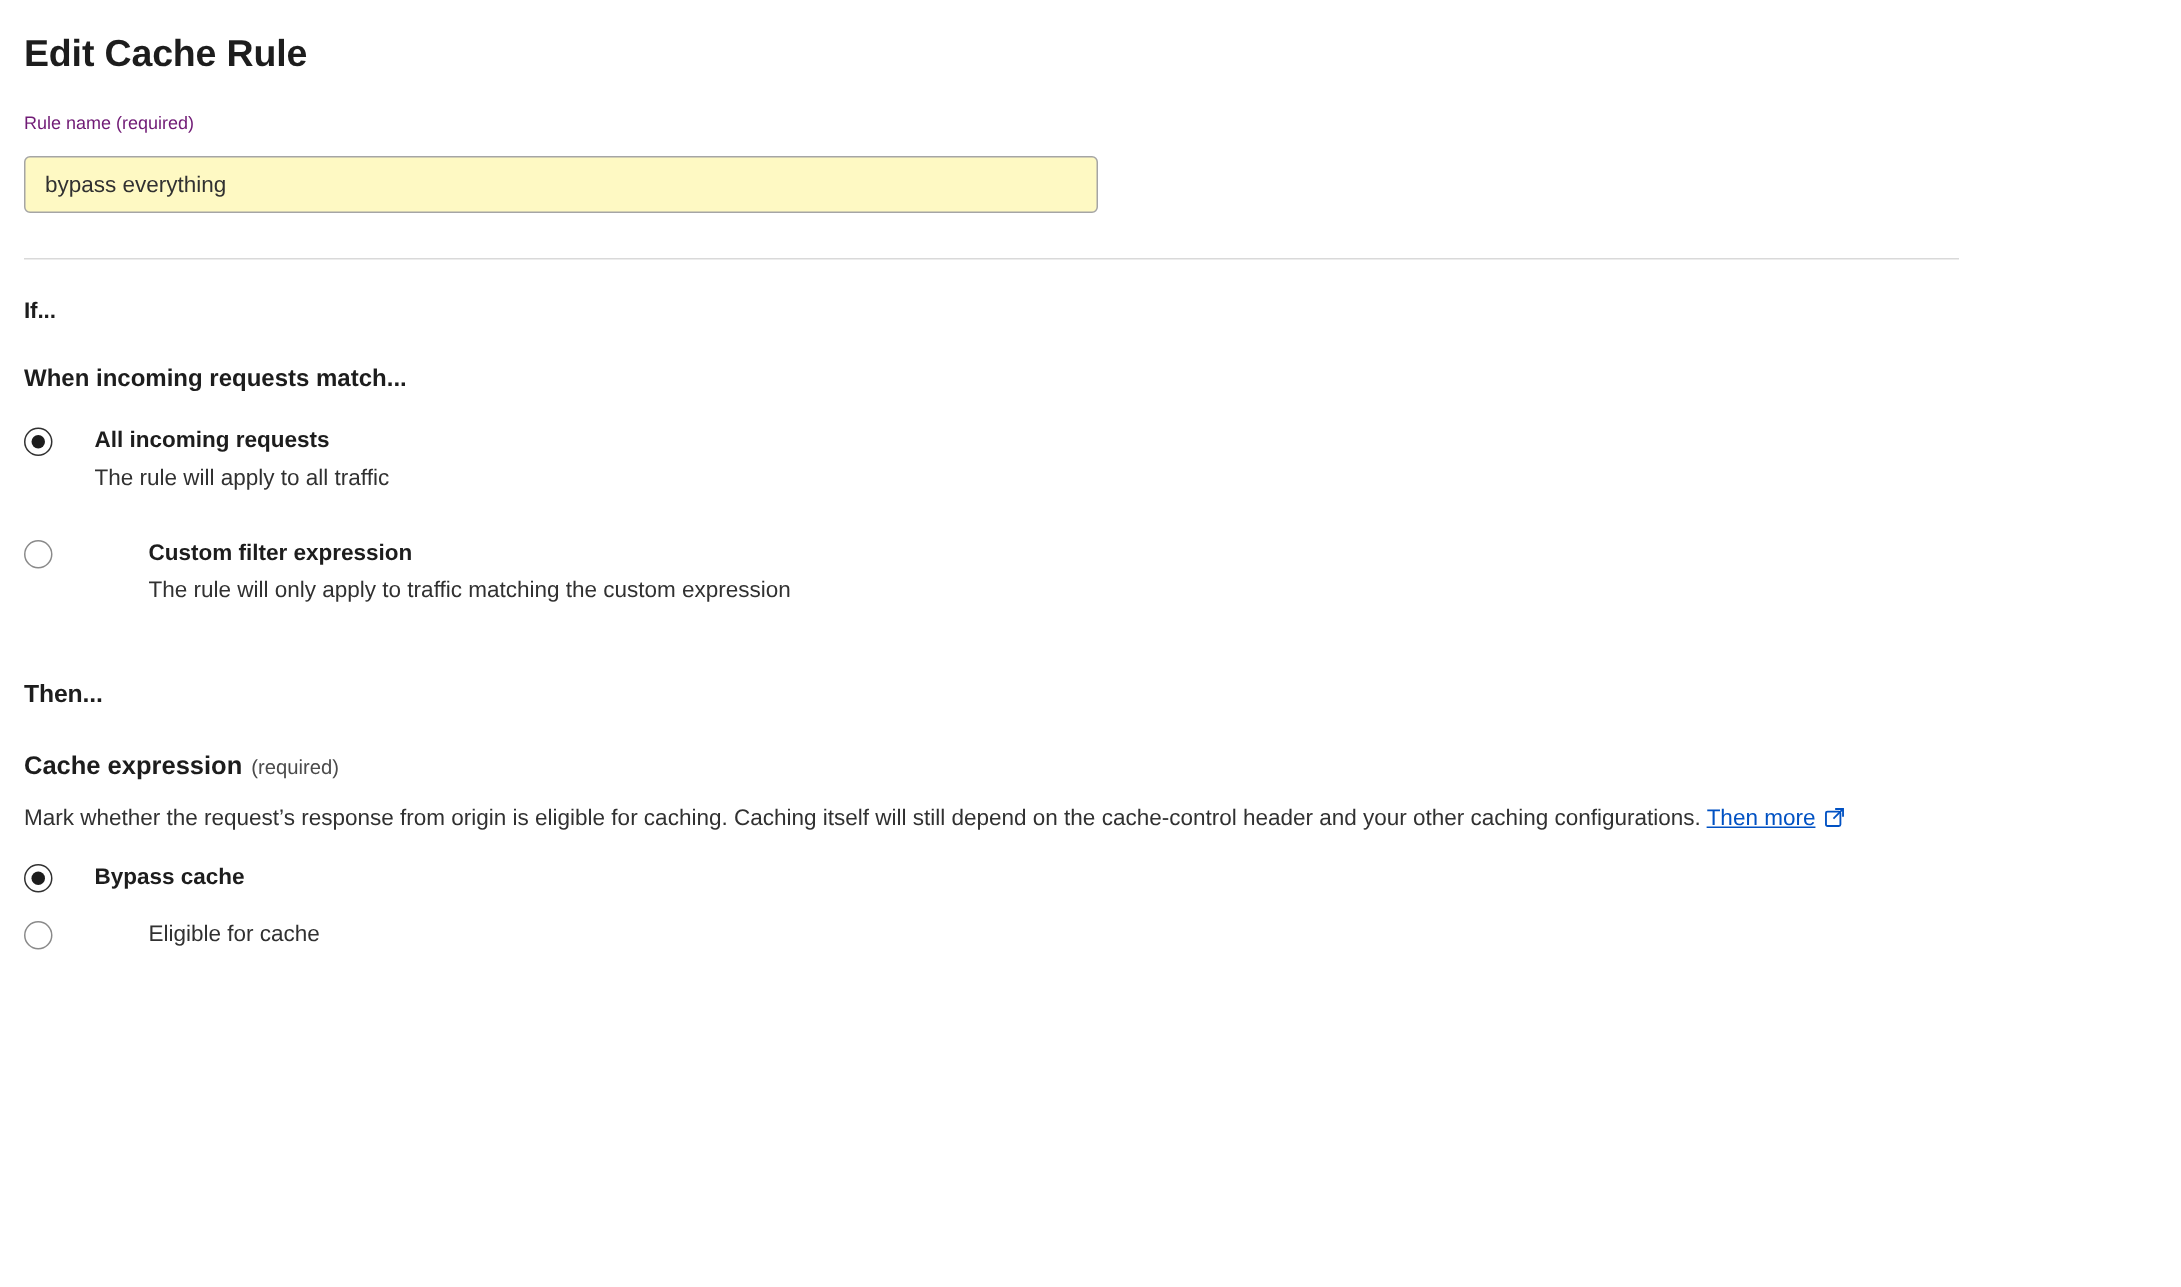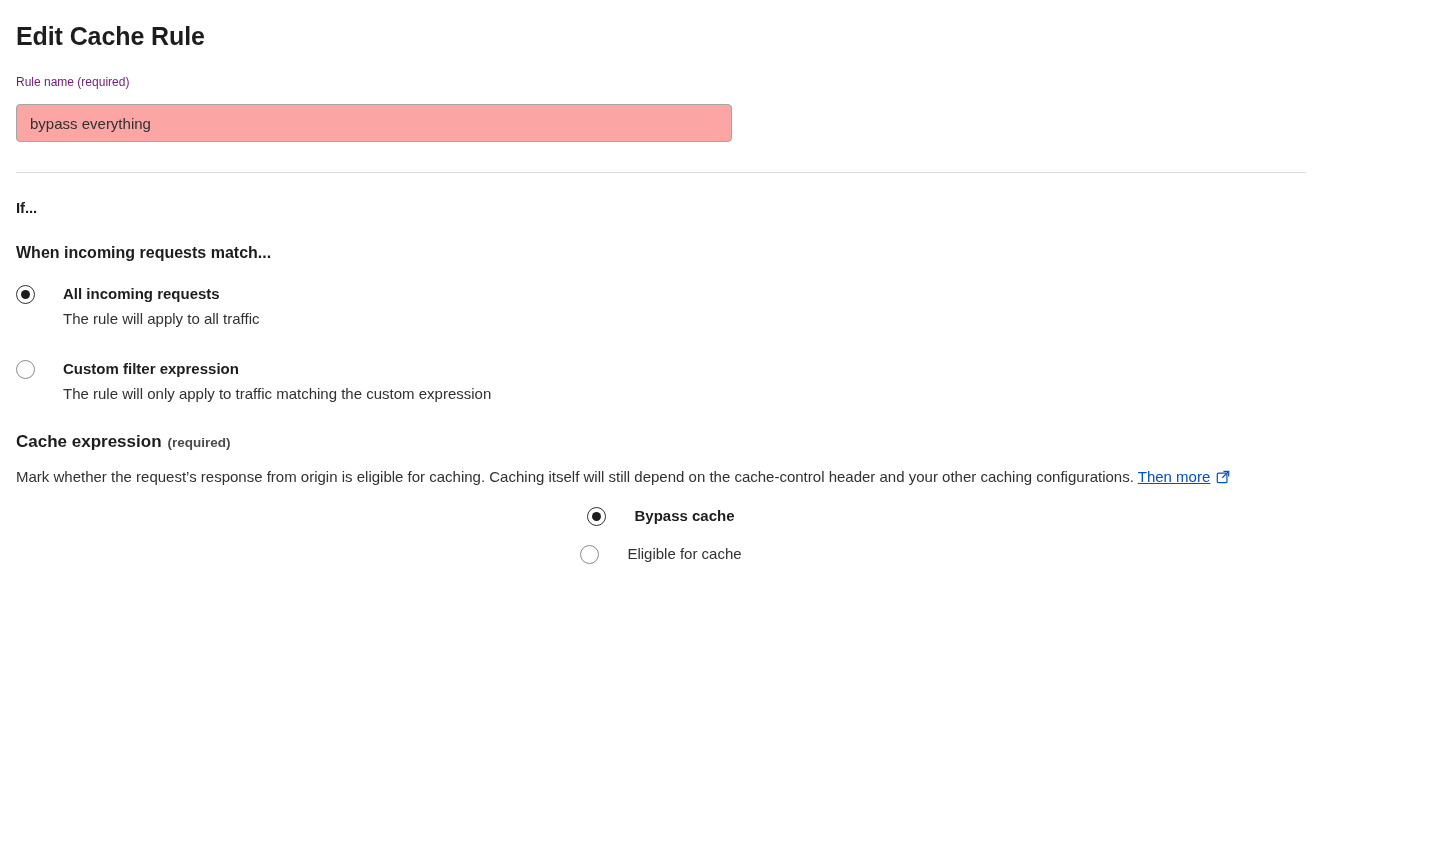--- a/index.html
+++ b/index.html
@@ -34,21 +34,21 @@
   .text-input {
     display: block;
     width: 716px;
     height: 38px;
     border: 1px solid #a5a5a5;
     border-radius: 4px;
     font-size: 15px;
     font-family: "Liberation Sans", sans-serif;
     color: #313131;
     padding: 0 13px;
-    background: #fca5a5;
+    background: #fef9c3;
     outline: none;
   }
   .help-text {
     font-size: 14.5px;
     color: #4b4b4b;
     margin-top: 8px;
   }
   .divider {
     border: 0;
     border-top: 1px solid #d9d9d9;
@@ -71,21 +71,21 @@
     font-weight: 700;
     color: #1d1d1d;
     margin-top: 28px;
   }
   .radio-group { margin-top: 22px; }
   .radio-row {
     display: flex;
     align-items: flex-start;
     margin-bottom: 22px;
   }
-  .radio-row:last-child { margin-bottom: 0; }
+  .radio-row:last-child { margin-bottom: 0; gap: 36px; }
   .radio {
     flex: 0 0 auto;
     width: 19px;
     height: 19px;
     border-radius: 50%;
     border: 1.5px solid #8a8a8a;
     background: #fff;
     margin-top: 1px;
     position: relative;
     cursor: pointer;
@@ -112,21 +112,21 @@
   }
   .radio-title.normal { font-weight: 400; color: #313131; }
   .radio-desc {
     font-size: 15px;
     color: #313131;
     margin-top: 6px;
     line-height: 20px;
   }
   .req-tag {
     font-size: 13.5px;
-    font-weight: 700;
+    font-weight: 400;
     color: #4b4b4b;
     margin-left: 6px;
   }
   .paragraph {
     font-size: 15px;
     line-height: 22px;
     color: #313131;
     margin-top: 14px;
     max-width: 1420px;
   }
@@ -136,21 +136,21 @@
     cursor: pointer;
   }
   .ext-icon {
     display: inline-block;
     vertical-align: -2px;
     margin-left: 6px;
     width: 14px;
     height: 14px;
   }
   .cache-radios { margin-top: 18px; }
-  .cache-radios .radio-row { margin-bottom: 18px; justify-content: center; }
+  .cache-radios .radio-row { margin-bottom: 18px; }
 </style>
 </head>
 <body>
 
 <div class="page">
 
   <h1 class="page-title">Edit Cache Rule</h1>
 
   <div class="field-label">Rule name (required)</div>
   <input class="text-input" type="text" value="bypass everything" style="">
@@ -174,20 +174,21 @@
     <div class="radio-row" style="margin-top:30px;">
       <span class="radio"></span>
       <span class="radio-text">
         <span class="radio-title">Custom filter expression</span>
         <div class="radio-desc">The rule will only apply to traffic matching the custom expression</div>
       </span>
     </div>
 
   </div>
 
+  <h2 class="section-heading small" style="margin-top:50px;">Then...</h2>
 
   <div class="subheading" style="font-size:17px;">
     <span>Cache expression</span><span class="req-tag">(required)</span>
   </div>
 
   <p class="paragraph">
     <span>Mark whether the request’s response from origin is eligible for caching. Caching itself will still depend on the cache-control header and your other caching configurations.</span>
     <a class="link">Then more</a><span class="ext-icon"><svg viewBox="0 0 16 16" width="14" height="14" fill="none" stroke="#0051c3" stroke-width="1.4">
           <rect x="1.5" y="3.5" width="11" height="11" rx="1.2"></rect>
           <path d="M8.5 1.5H14.5V7.5"></path>

